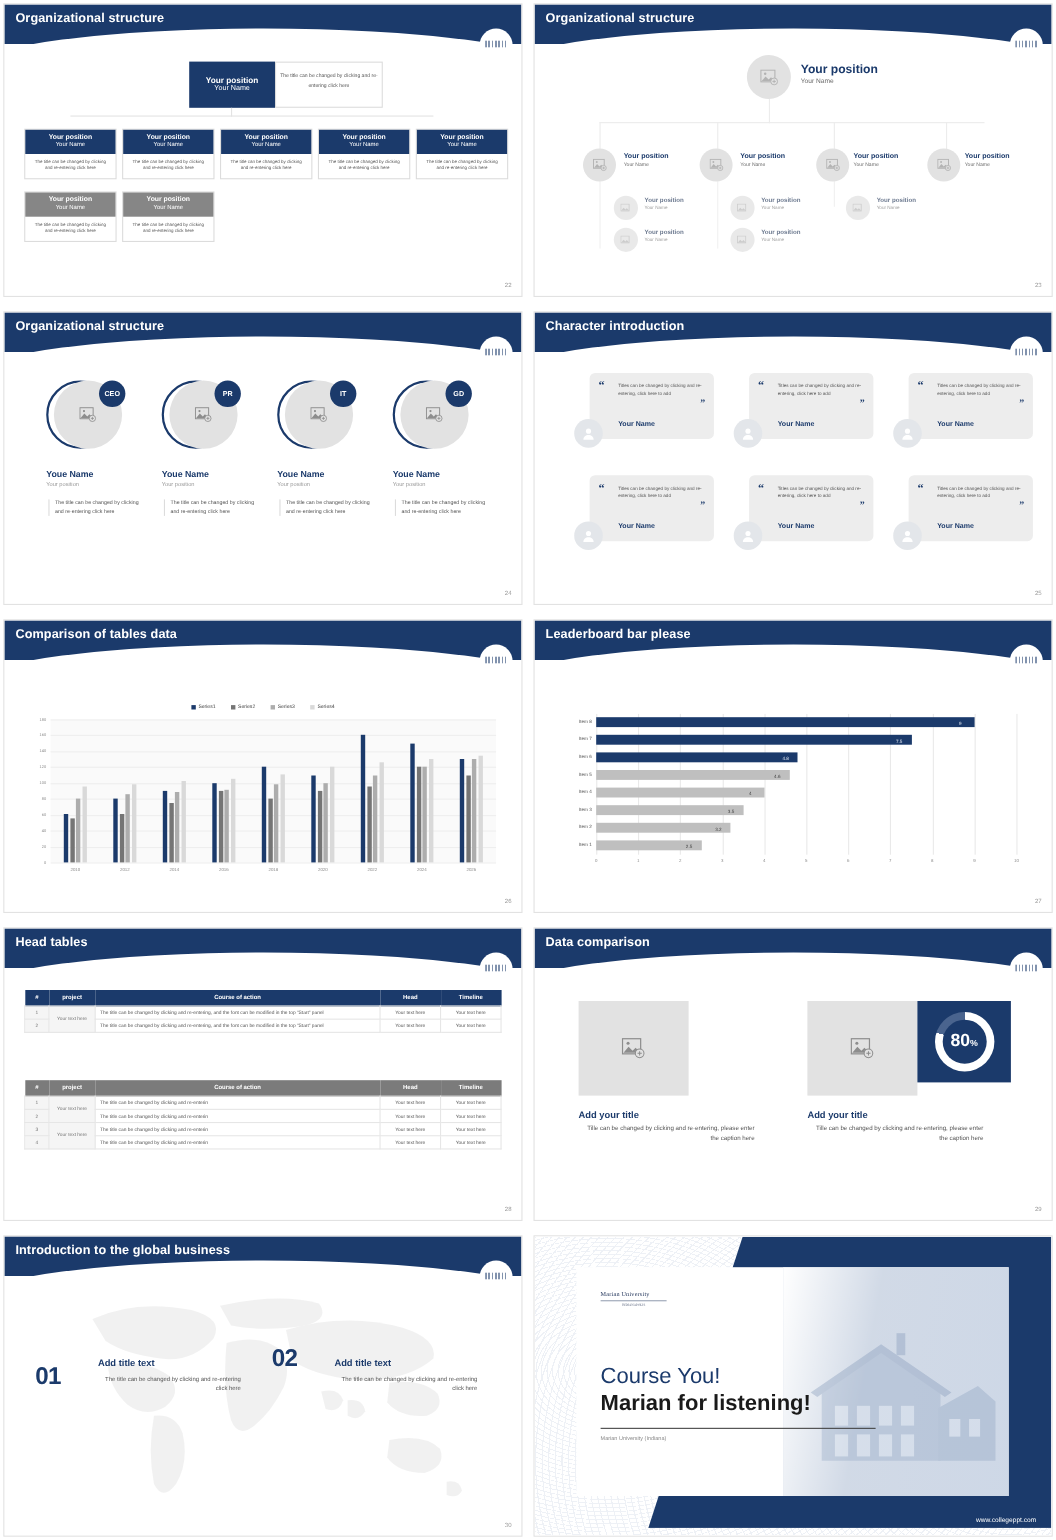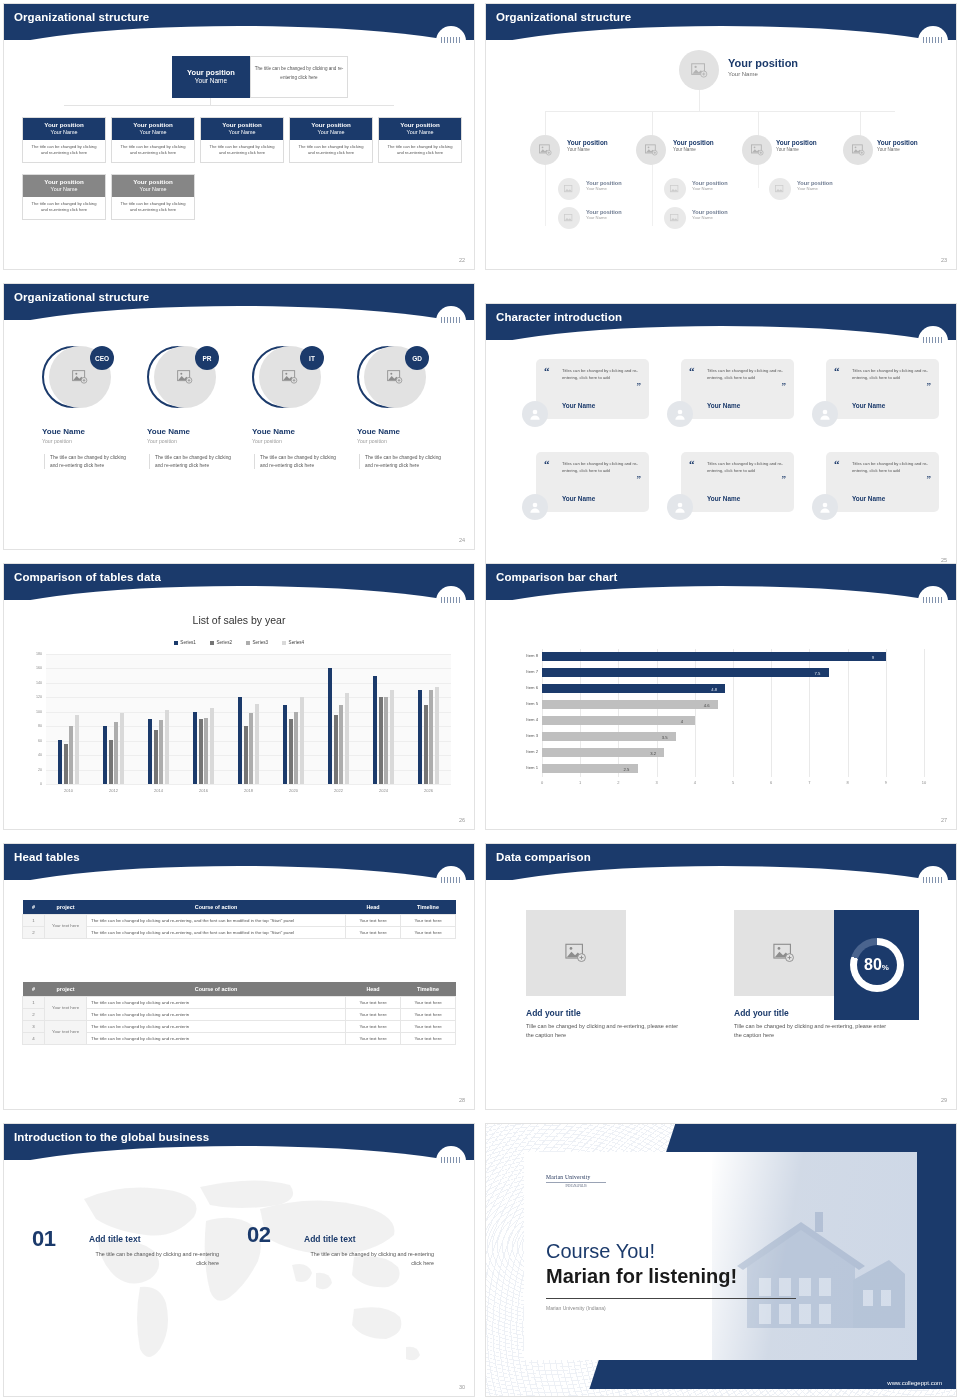--- a/index.html
+++ b/index.html
@@ -411,21 +411,21 @@
         </svg>
       </div>
     <div class="tag" style="left:401px;top:62px;">GD</div>
     <div class="pname" style="left:353px;top:143px;">Youe Name</div>
     <div class="ppos" style="left:353px;top:154px;">Your position</div>
     <div class="pdesc" style="left:355px;top:170px;">The title can be changed by clicking and re-entering click here</div>
 
     <div class="pg">24</div>
   </div>
 
-  <div class="slide" style="left:486px;top:284px;margin-top:20px;">
+  <div class="slide" style="left:486px;top:284px;">
     <div class="hdr">
         <div class="hdr-curve"></div>
       </div>
     <div class="hdr-title">Character introduction</div>
     <div class="badge">
         <i></i>
       </div>
 
     <div class="qcard" style="left:50px;top:55px;">
       <div class="qmark" style="left:8px;top:6px;font-size:11px">“</div>
@@ -510,21 +510,20 @@
 
   <div class="slide" style="left:4px;top:564px;">
     <div class="hdr">
         <div class="hdr-curve"></div>
       </div>
     <div class="hdr-title">Comparison of tables data</div>
     <div class="badge">
         <i></i>
       </div>
 
-    <div class="chart-title" style="top:50px;">List of sales by year</div>
     <div class="legend" id="legend-s26" style="top:76px;">
         <span>
           <i style="background: rgb(27, 58, 107);"></i>
           <span>Series1</span>
         </span>
         <span>
           <i style="background: rgb(117, 117, 117);"></i>
           <span>Series2</span>
         </span>
         <span>
@@ -608,21 +607,21 @@
         <div class="xtick" style="left: 402px; width: 45px; top: 224px;">2026</div>
       </div>
 
     <div class="pg">26</div>
   </div>
 
   <div class="slide" style="left:486px;top:564px;">
     <div class="hdr">
         <div class="hdr-curve"></div>
       </div>
-    <div class="hdr-title">Comparison bar chart</div>
+    <div class="hdr-title">Leaderboard bar please</div>
     <div class="badge">
         <i></i>
       </div>
 
     <div id="hbars-s27">
         <div class="vgrid" style="left: 56px; top: 85px; height: 128px;"></div>
         <div class="xtick" style="left: 46px; width: 20px; top: 216px;">0</div>
         <div class="vgrid" style="left: 94.2px; top: 85px; height: 128px;"></div>
         <div class="xtick" style="left: 84.2px; width: 20px; top: 216px;">1</div>
         <div class="vgrid" style="left: 132.4px; top: 85px; height: 128px;"></div>
@@ -744,21 +743,21 @@
           <td>The title can be changed by clicking and re-enterin</td>
           <td class="ctr">Your text here</td>
           <td class="ctr">Your text here</td>
         </tr>
       </tbody>
     </table>
 
     <div class="pg">28</div>
   </div>
 
-  <div class="slide" style="left:486px;top:844px;">
+  <div class="slide" style="left:486px;top:844px;text-align:right;">
     <div class="hdr">
         <div class="hdr-curve"></div>
       </div>
     <div class="hdr-title">Data comparison</div>
     <div class="badge">
         <i></i>
       </div>
 
     <div class="dcimg" style="left:40px;top:66px;width:100px;height:86px;">
       <svg width="22" height="20" viewBox="0 0 24 21">
@@ -774,21 +773,21 @@
 
     <div class="dcimg" style="left:248px;top:66px;width:100px;height:86px;">
       <svg width="22" height="20" viewBox="0 0 24 21">
           <rect x="1" y="1" width="18" height="15" fill="none" stroke="#8d8d8d" stroke-width="1.2"></rect>
           <circle cx="6.5" cy="5.5" r="1.5" fill="#8d8d8d"></circle>
           <path d="M2 15l5-6 4 4 3-3 5 5z" fill="#8d8d8d"></path>
           <circle cx="18" cy="15.5" r="4.3" fill="#e2e2e2" stroke="#8d8d8d" stroke-width="1"></circle>
           <path d="M18 13.4v4.2M15.9 15.5h4.2" stroke="#8d8d8d" stroke-width="1"></path>
         </svg>
     </div>
-    <div class="dcring" style="left:348px;top:66px;width:85px;height:110px;">
+    <div class="dcring" style="left:348px;top:66px;width:85px;height:74px;">
       <div class="donut" style="background:conic-gradient(#ffffff 0% 80%, #4a648e 80% 100%);">
         <div class="hole"></div>
         <div class="pct"><span>80</span><em>%</em></div>
       </div>
     </div>
     <div class="dctitle" style="left:248px;top:164px;">Add your title</div>
     <div class="dcdesc" style="left:248px;top:178px;">Tille can be changed by clicking and re-entering, please enter the caption here</div>
 
     <div class="pg">29</div>
   </div>
@@ -811,21 +810,21 @@
         <path d="M152 52 Q180 44 198 56 Q212 70 204 92 Q192 116 176 128 Q162 138 156 122 Q148 92 152 52 Z"></path>
         <path d="M206 40 Q260 24 312 38 Q344 48 340 66 Q320 84 280 86 Q236 84 212 68 Z"></path>
         <path d="M300 88 Q330 84 344 98 Q350 112 334 118 Q310 120 298 106 Z"></path>
         <path d="M300 140 Q332 134 346 148 Q352 164 332 170 Q308 170 298 156 Z"></path>
         <path d="M352 178 Q364 176 366 186 Q362 194 352 190 Z"></path>
         <path d="M238 96 Q254 92 258 104 Q254 116 242 112 Z"></path>
         <path d="M262 104 Q276 102 278 114 Q272 124 262 118 Z"></path>
       </g>
     </svg>
 
-    <div class="bignum" style="left:28px;top:102px;">01</div>
+    <div class="bignum" style="left:28px;top:114px;">01</div>
     <div class="gbtitle" style="left:85px;top:110px;">Add title text</div>
     <div class="gbdesc" style="left:85px;top:126px;">The title can be changed by clicking and re-entering click here</div>
 
     <div class="bignum" style="left:243px;top:98px;">02</div>
     <div class="gbtitle" style="left:300px;top:110px;">Add title text</div>
     <div class="gbdesc" style="left:300px;top:126px;">The title can be changed by clicking and re-entering click here</div>
 
     <div class="pg">30</div>
   </div>
 

